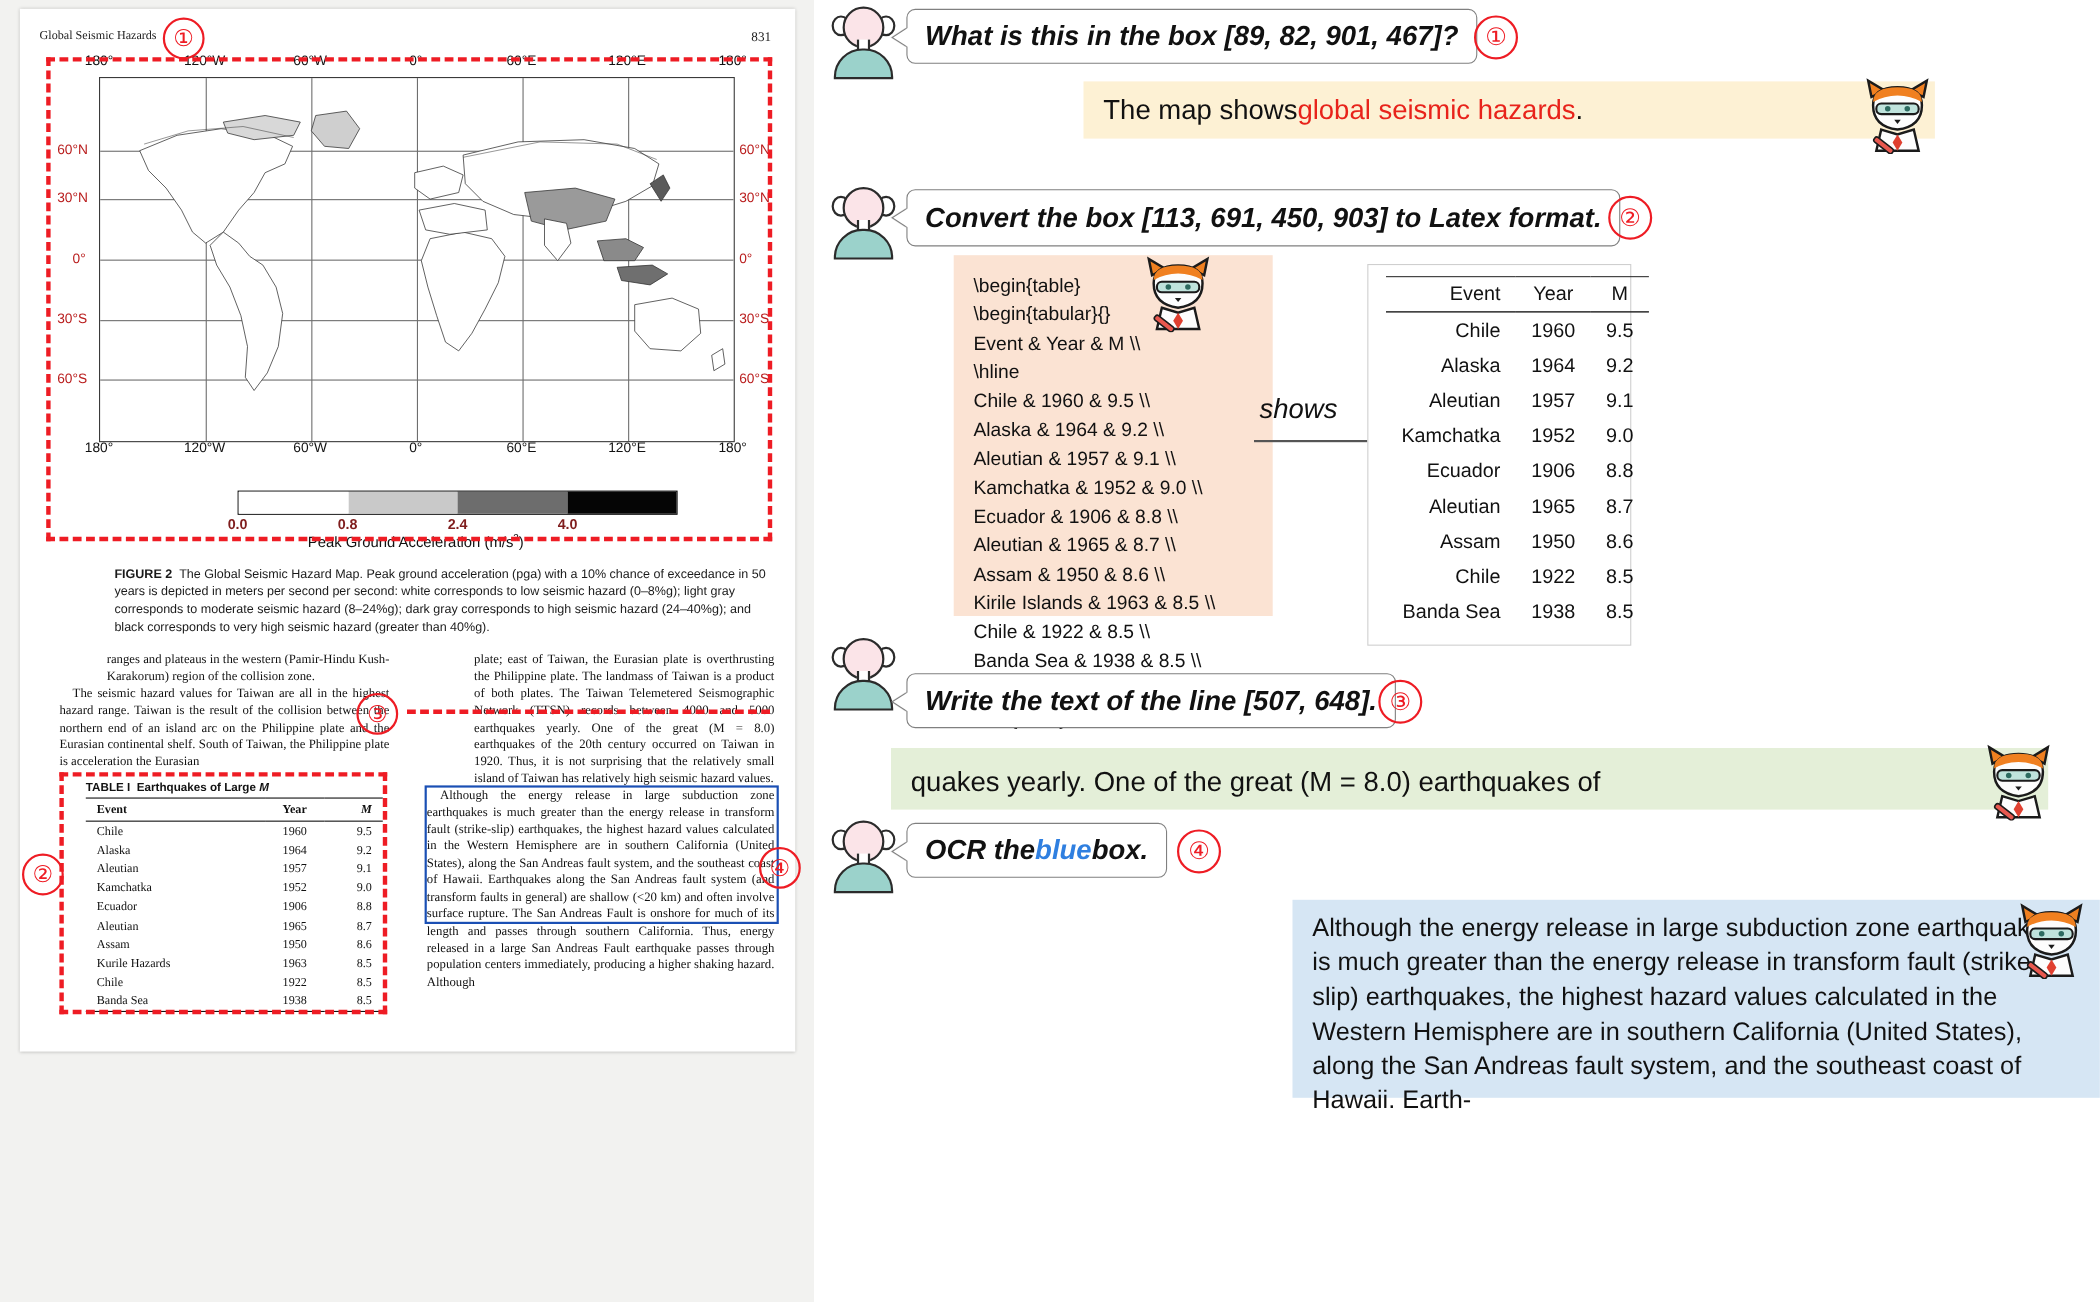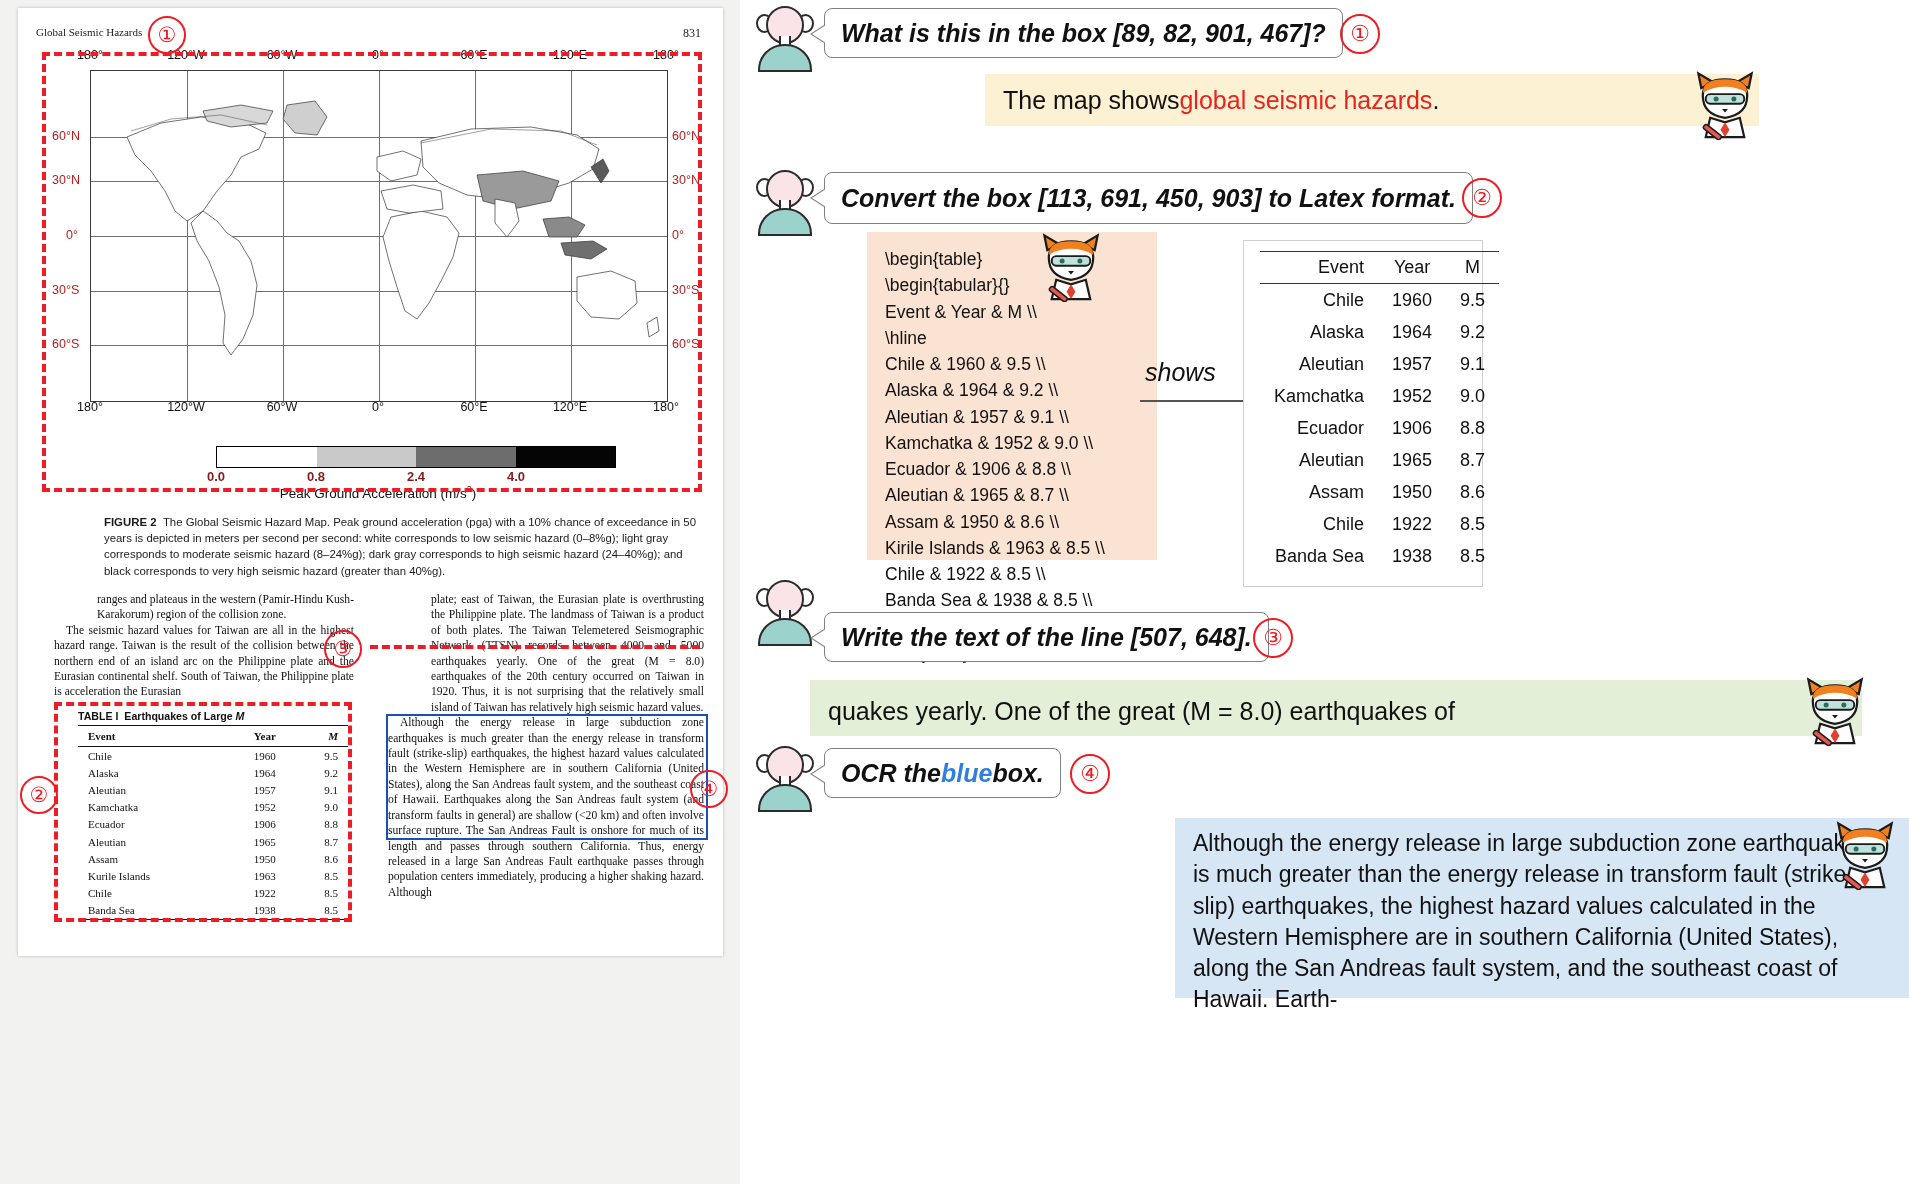--- a/index.html
+++ b/index.html
@@ -295,21 +295,21 @@
                 <td>Aleutian</td>
                 <td>1965</td>
                 <td>8.7</td>
               </tr>
               <tr>
                 <td>Assam</td>
                 <td>1950</td>
                 <td>8.6</td>
               </tr>
               <tr>
-                <td>Kurile Islands</td>
+                <td>Kurile Hazards</td>
                 <td>1963</td>
                 <td>8.5</td>
               </tr>
               <tr>
                 <td>Chile</td>
                 <td>1922</td>
                 <td>8.5</td>
               </tr>
               <tr class="last">
                 <td>Banda Sea</td>

